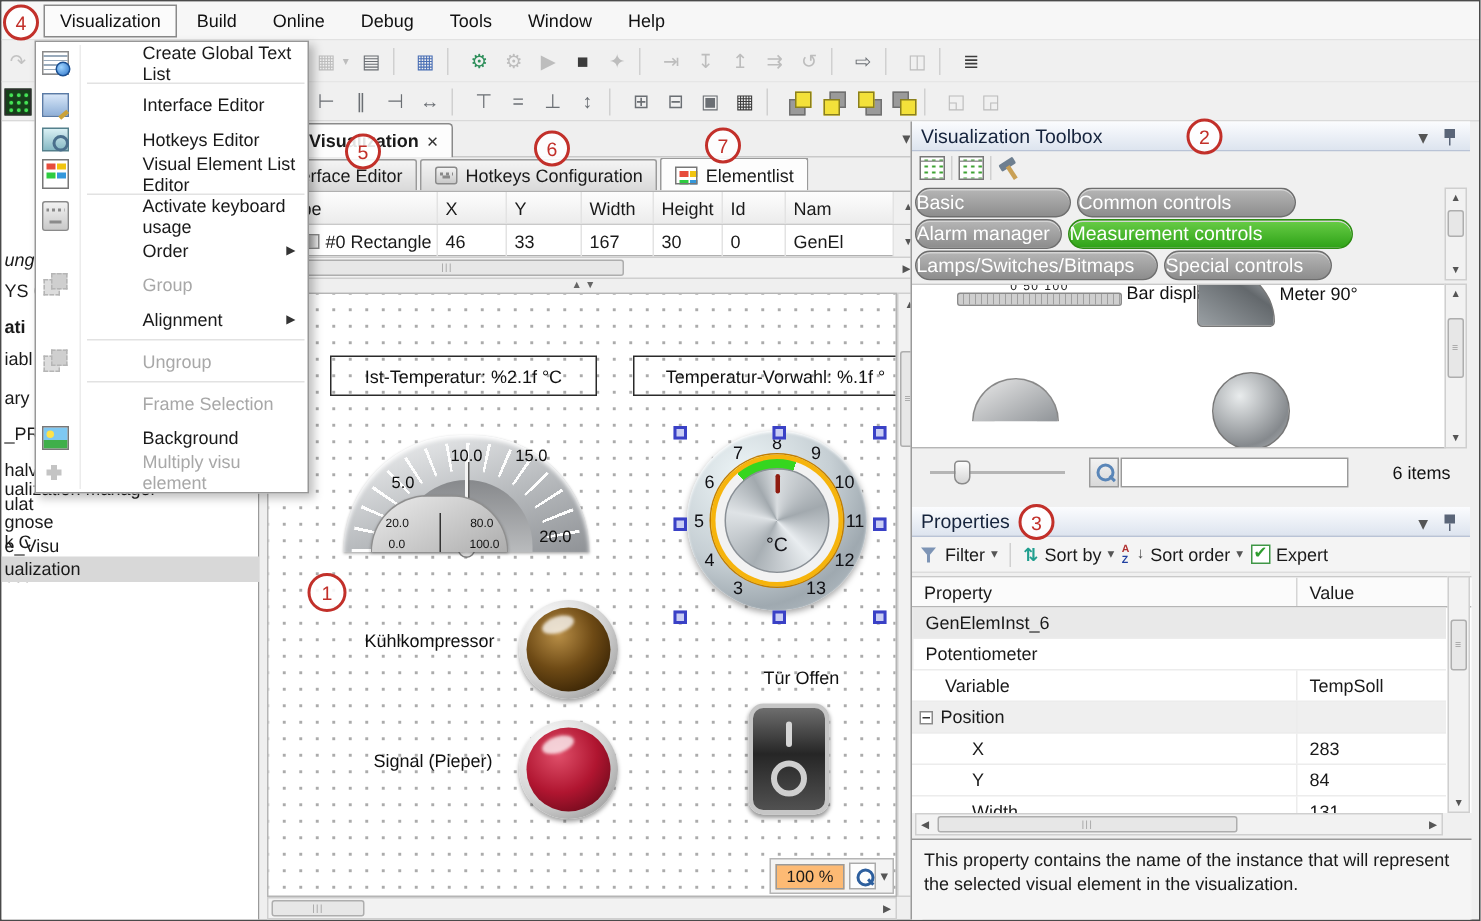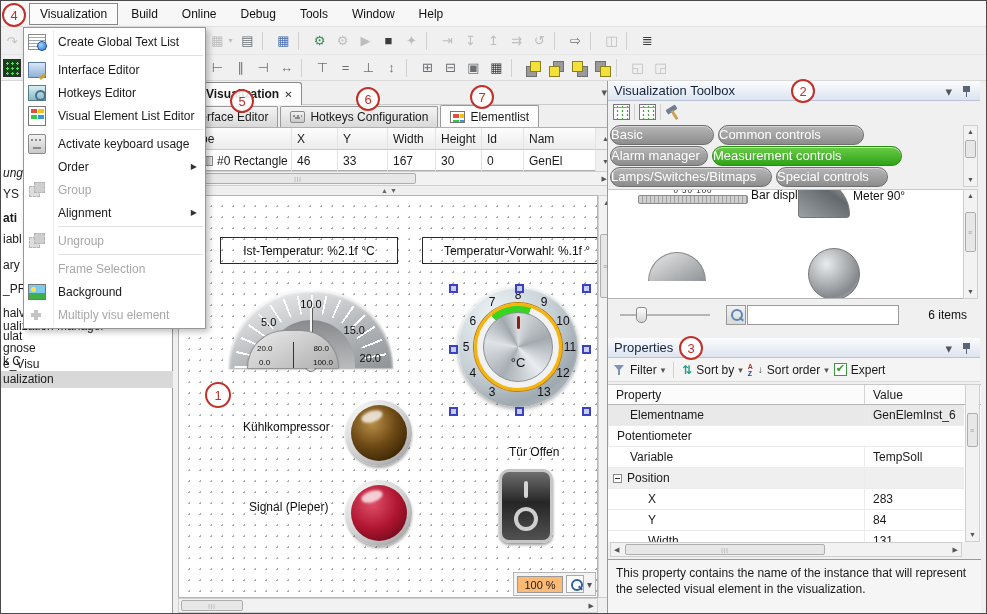--- a/index.html
+++ b/index.html
@@ -72,21 +72,21 @@
   .tree-item.r12{top:259px !important;}
   .tree-item.r13{top:275px !important;}
   .tree-item.r14{top:290px !important;}
 
   
   .cmenu{position:absolute;left:22px;top:26px;width:183px;background:#ffffff;border:1px solid #979797;
          box-shadow:3px 3px 6px rgba(0,0,0,0.25);z-index:40;padding:2px 0;}
   .cmenu::before{content:"";position:absolute;left:29px;top:2px;bottom:2px;width:1px;background:#ececec;}
   .mi{position:relative;height:23px;display:flex;align-items:center;padding-left:4px;}
   .mi .mi-ico{width:18px;height:16px;margin-right:12px;flex:0 0 18px;position:relative;}
-  .mi .mi-label{color:#1a1a1a;}
+  .mi .mi-label{color:#1a1a1a;margin-left:37px;}
   .mi.dis .mi-label{color:#a8a8a8;}
   .mi.sub::after{content:"▶";position:absolute;right:8px;font-size:8px;color:#333;}
   .mi.sepb{margin-bottom:5px;}
   .mi.sepb::before{content:"";position:absolute;left:34px;right:2px;bottom:-3px;height:1px;background:#e2e2e2;}
   .mi.boxed .mi-ico{border:1px solid #7da7d8;background:#dce8f6;width:20px;height:20px;}
   .mi.i-textlist .mi-ico{background:linear-gradient(#fff,#e8e8e8);border:1px solid #8a8a8a;
      background-image:repeating-linear-gradient(#fff 0 2px,#9ab 2px 3px);}
   .mi.i-textlist .mi-ico::after{content:"";position:absolute;right:-2px;bottom:-2px;width:8px;height:8px;border-radius:50%;
      background:radial-gradient(circle at 35% 35%,#9fd4ff,#2d74c8);border:1px solid #1a4f92;}
   .mi.i-iface .mi-ico{background:linear-gradient(#d7e6f8,#8fb0d8);border:1px solid #5a7ba6;}
@@ -165,21 +165,21 @@
   .meter-big .m-ticks{position:absolute;left:5px;right:5px;top:5px;bottom:0;border-radius:160px 160px 0 0;
      background:repeating-conic-gradient(from -90deg at 50% 100%,#fdfdfd 0deg 1.6deg,rgba(0,0,0,0) 1.6deg 11.25deg);
      -webkit-mask:radial-gradient(circle at 50% 100%,rgba(0,0,0,0) 54px,#000 55px 76px,rgba(0,0,0,0) 77px);
      mask:radial-gradient(circle at 50% 100%,rgba(0,0,0,0) 54px,#000 55px 76px,rgba(0,0,0,0) 77px);}
   .meter-big .m-face{position:absolute;left:38px;right:38px;bottom:0;top:30px;border-radius:130px 130px 0 0;
      background:linear-gradient(#87898c,#b9bbbd);}
   .meter-big .ml{position:absolute;font-size:11px;color:#0d0d0d;}
   .ml0{left:20px;bottom:4px;}
   .ml1{left:32px;top:26px;}
   .ml2{left:0;right:0;top:8px;text-align:center;}
-  .ml3{right:28px;top:34px;}
+  .ml3{right:28px;top:8px;}
   .ml4{right:12px;bottom:4px;}
   .m-needle{position:absolute;left:50%;margin-left:-1px;bottom:2px;width:2px;height:58px;background:#f4f4f4;box-shadow:1px 0 0 #5c5c5c;}
   .m-hub{position:absolute;left:50%;margin-left:-6px;bottom:-4px;width:12px;height:12px;border-radius:50%;background:radial-gradient(#fff,#c9c9c9);border:1px solid #7e7e7e;}
   .meter-small{position:absolute;left:68px;top:134px;width:92px;height:38px;border-radius:92px 92px 0 0;z-index:3;
      background:linear-gradient(150deg,#ececec,#adadad);border:1px solid #8f8f8f;border-bottom:none;box-shadow:0 1px 2px rgba(0,0,0,0.3);}
   .meter-small .sml{position:absolute;font-size:8px;color:#111;}
   .sm0{left:9px;top:13px;}.sm1{right:9px;top:13px;}.sm2{left:11px;bottom:1px;}.sm3{right:5px;bottom:1px;}
   .meter-small .sm-needle{position:absolute;left:50%;bottom:0;width:1px;height:26px;background:#333;}
   .selbox{position:absolute;left:271px;top:89px;width:140px;height:130px;z-index:4;}
   .handle{position:absolute;width:9px;height:9px;background:#c9cdf4;border:2px solid #3a41c6;}
@@ -761,23 +761,20 @@
       </span>
     </div>
     <div class="pgrid">
       <div class="pghead">
         <span>Property</span>
         <span>Value</span>
       </div>
       <div class="prows">
 
           <div class="prow sel">
-            <span class="pcell pl">
-              <span class="plabel">Elementname</span>
-            </span>
             <span class="pcell pv">GenElemInst_6</span>
           </div>
 
           <div class="prow">
             <span class="pcell pv">Potentiometer</span>
           </div>
 
           <div class="prow">
             <span class="pcell pl">
               <span class="plabel">Variable</span>

